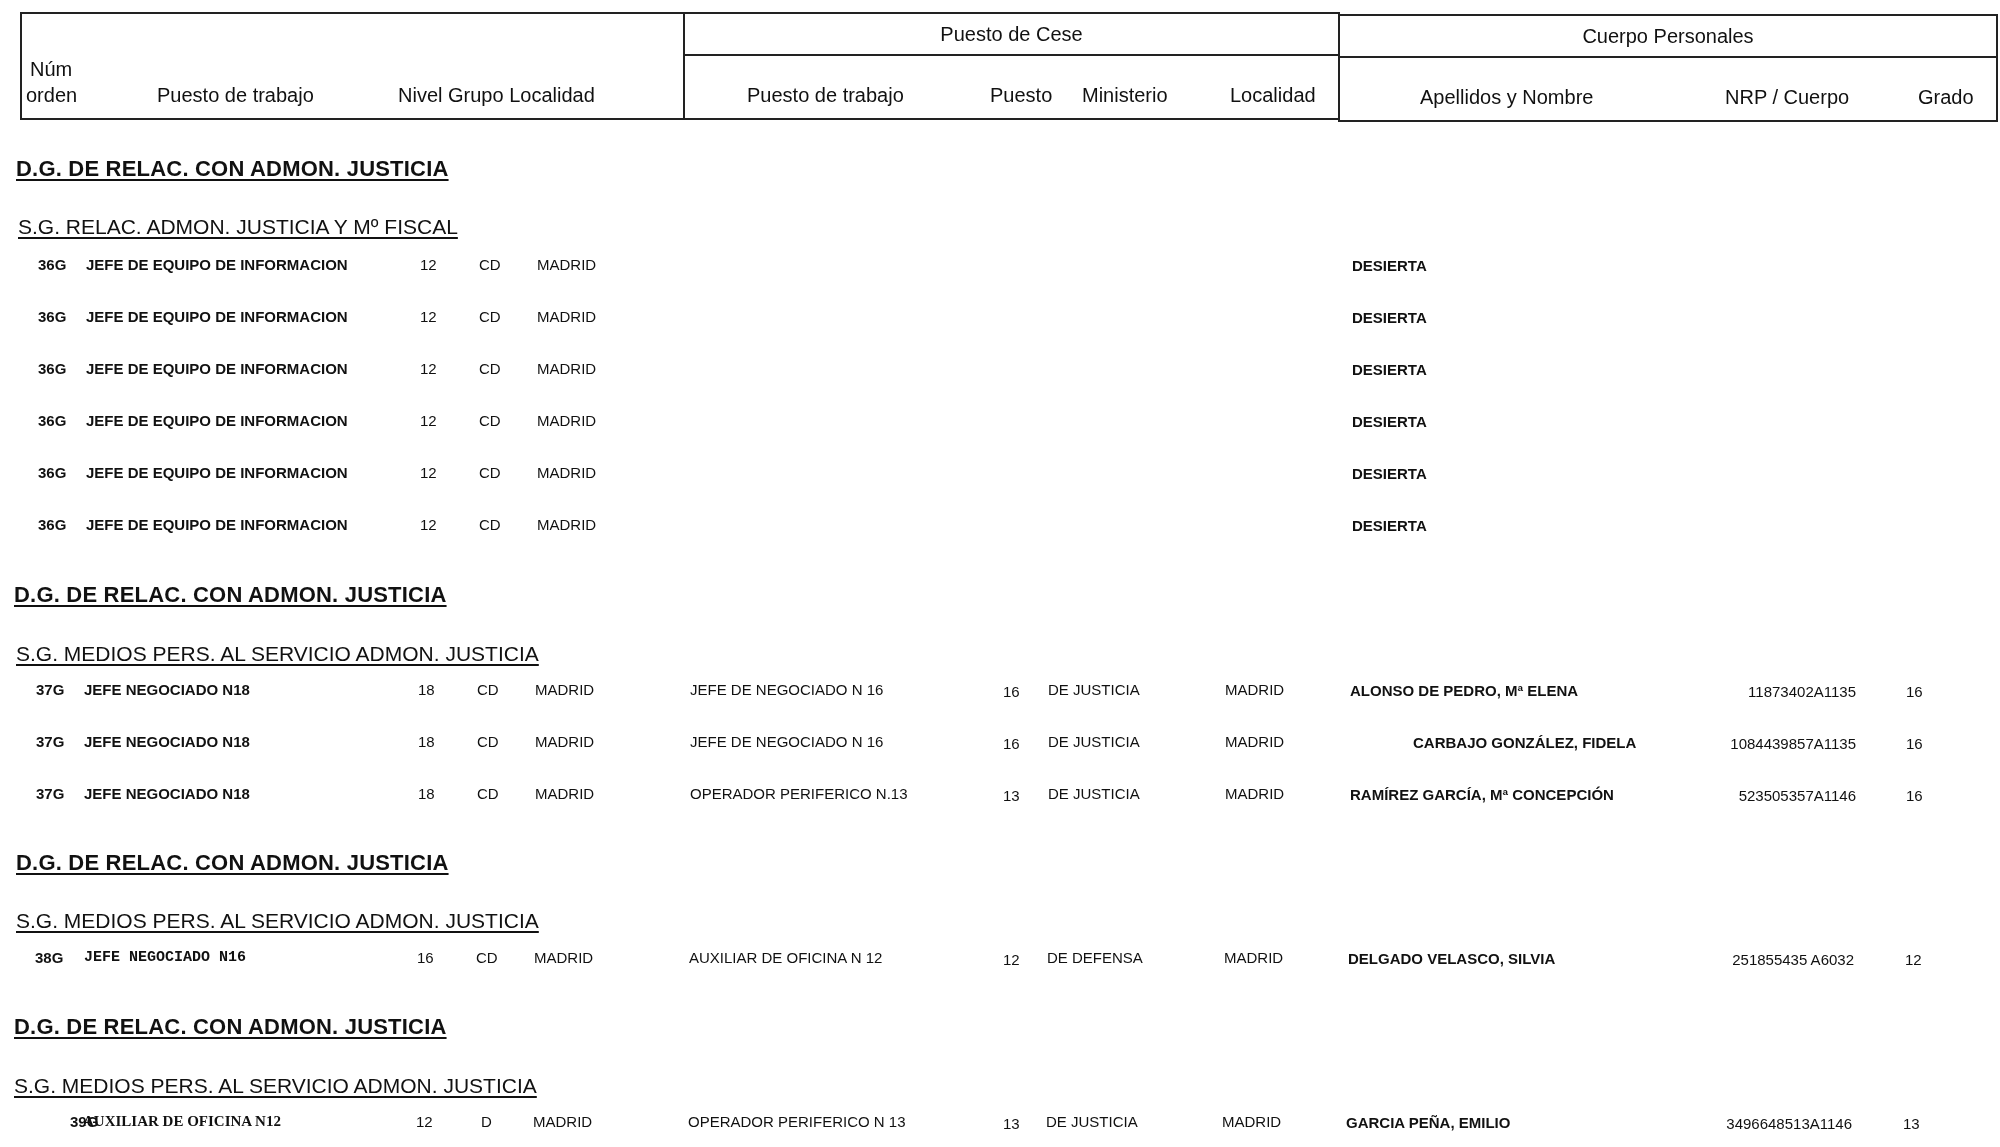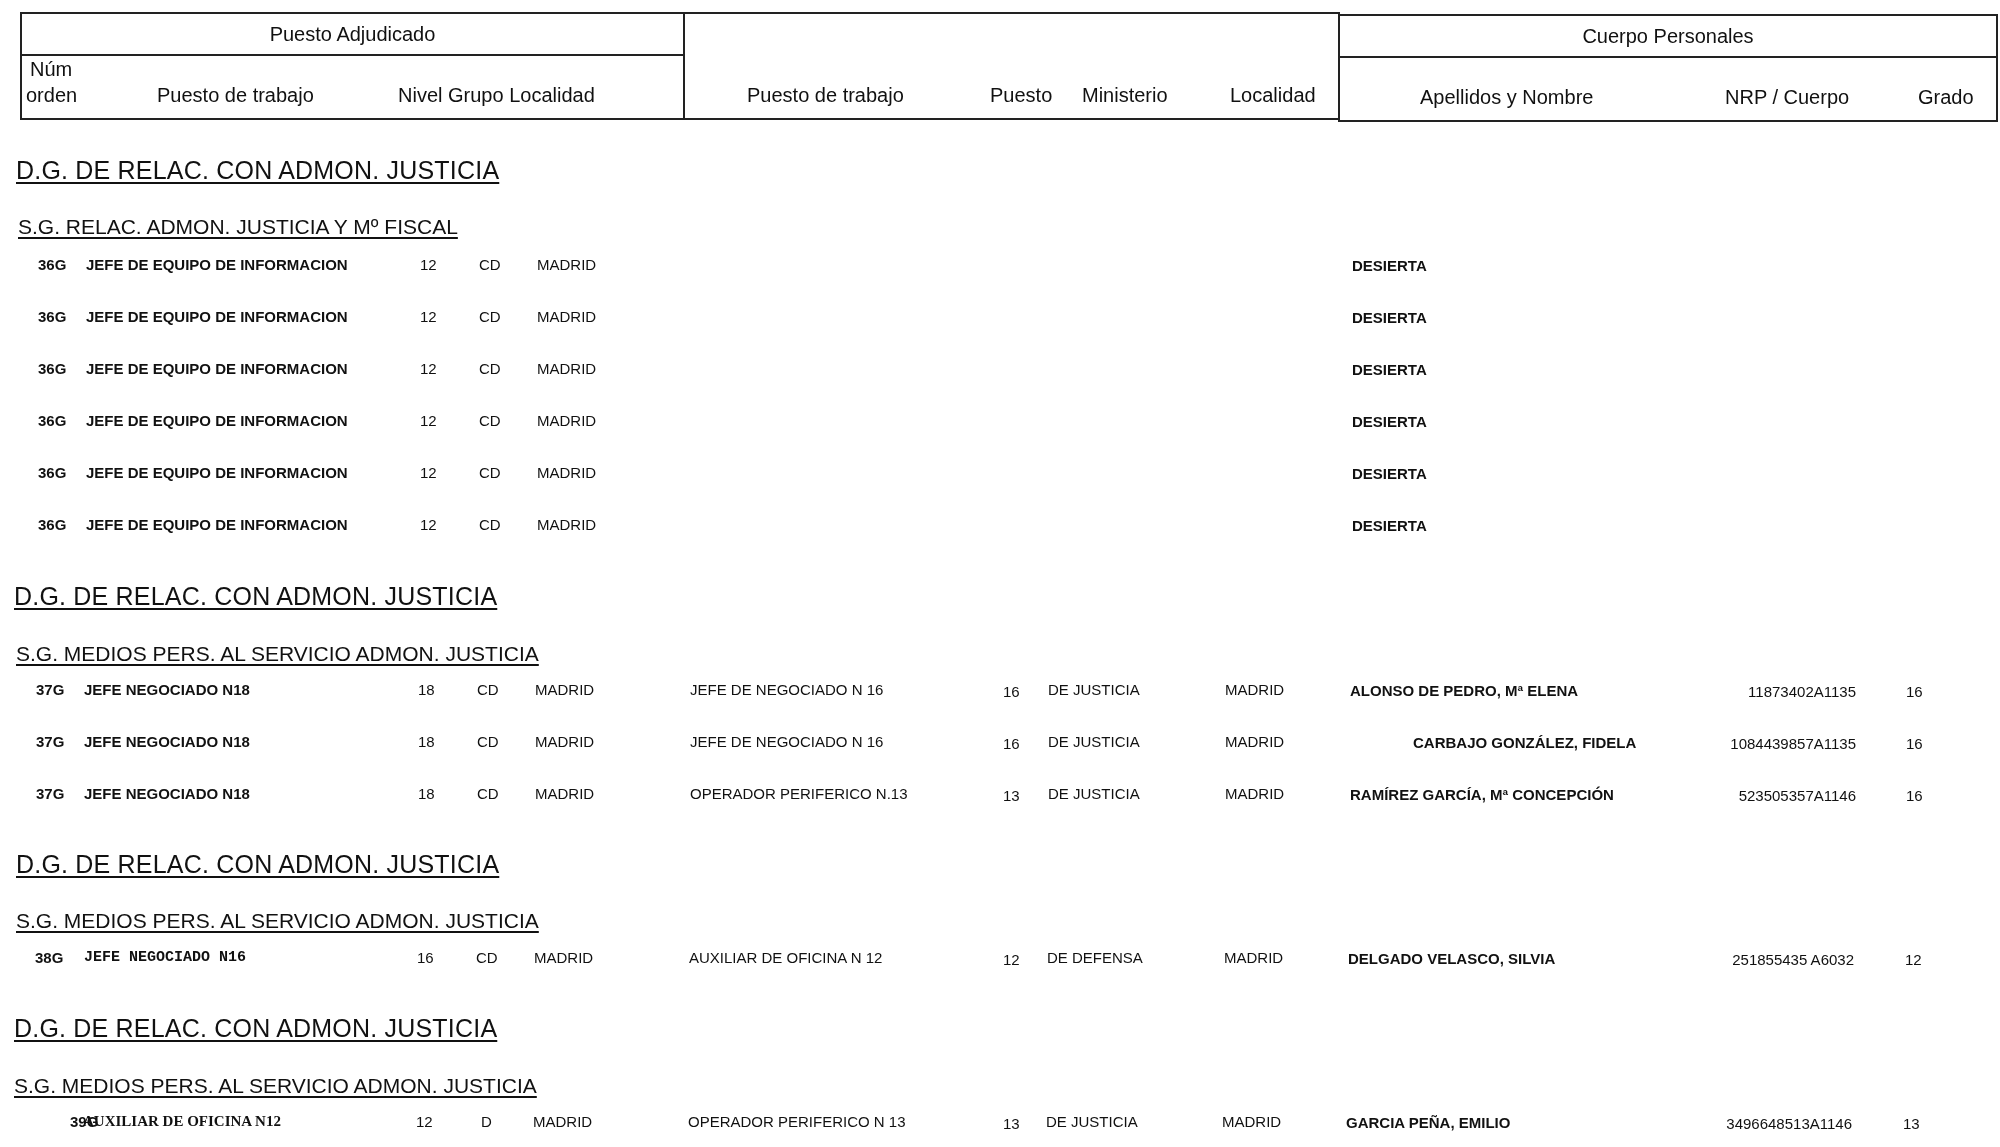--- a/index.html
+++ b/index.html
@@ -1,36 +1,36 @@
 <!DOCTYPE html>
 <html><head>
 <meta charset="utf-8">
 <style>
   html, body { margin:0; padding:0; background:#ffffff; }
   body { width:2000px; height:1147px; position:relative; overflow:hidden; font-family:"Liberation Sans", sans-serif; color:#111; }
   .hdr { position:absolute; border:2px solid #222; box-sizing:border-box; }
   .hdr .top { position:absolute; left:0; right:0; top:0; height:40px; border-bottom:2px solid #222; text-align:center; font-size:20px; line-height:40px; }
   .hdr .sub { position:absolute; font-size:20px; white-space:nowrap; }
-  .dg { position:absolute; left:16px; font-size:25px; font-weight:normal; text-decoration:underline; text-underline-offset:3px; letter-spacing:0.2px; }
+  .dg { position:absolute; left:16px; font-size:22px; font-weight:bold; text-decoration:underline; text-underline-offset:3px; letter-spacing:0.2px; }
   .sg { position:absolute; left:16px; font-size:21px; text-decoration:underline; text-underline-offset:3px; }
   .cell { position:absolute; font-size:15px; white-space:nowrap; }
   .b { font-weight:bold; }
   .r { text-align:right; }
 </style>
 </head>
 <body>
 
 <div class="hdr" style="left:20px; top:12px; width:665px; height:108px;">
-  <div class="top">Puesto Adjudicado</div>
   <div class="sub" style="left:8px; top:44px;">Núm</div>
   <div class="sub" style="left:4px; top:70px;">orden</div>
   <div class="sub" style="left:135px; top:70px;">Puesto de trabajo</div>
   <div class="sub" style="left:376px; top:70px;">Nivel Grupo Localidad</div>
 </div>
 <div class="hdr" style="left:683px; top:12px; width:657px; height:108px;">
+  <div class="top">Puesto de Cese</div>
   <div class="sub" style="left:62px; top:70px;">Puesto de trabajo</div>
   <div class="sub" style="left:305px; top:70px;">Puesto</div>
   <div class="sub" style="left:397px; top:70px;">Ministerio</div>
   <div class="sub" style="left:545px; top:70px;">Localidad</div>
 </div>
 <div class="hdr" style="left:1338px; top:14px; width:660px; height:108px;">
   <div class="top">Cuerpo Personales</div>
   <div class="sub" style="left:80px; top:70px;">Apellidos y Nombre</div>
   <div class="sub" style="left:385px; top:70px;">NRP / Cuerpo</div>
   <div class="sub" style="left:578px; top:70px;">Grado</div>

